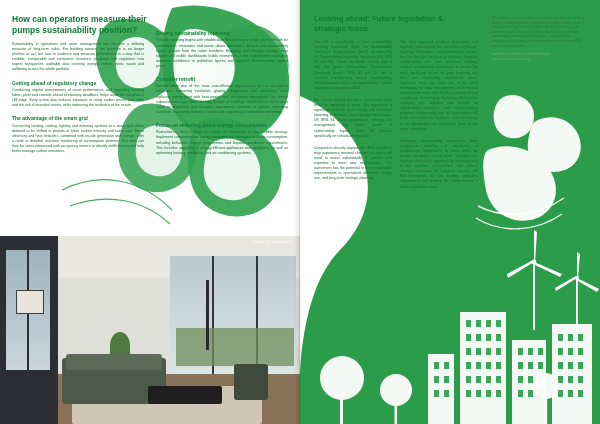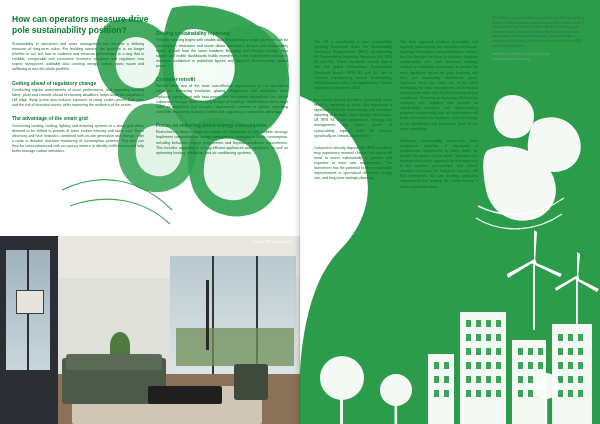--- a/index.html
+++ b/index.html
@@ -130,21 +130,21 @@
         <path d="M78,38 C92,34 106,44 108,60 C110,78 98,90 84,88 C70,86 62,74 64,58 C66,44 70,40 78,38 Z" opacity="0.9"></path>
         <path d="M166,140 C186,134 206,148 208,168 C210,188 196,202 178,200 C160,198 150,184 152,166 C154,150 158,142 166,140 Z" opacity="0.9"></path>
         <path d="M100,126 C116,122 130,134 130,150 C130,168 118,178 104,176 C90,174 82,162 84,146 C86,132 92,128 100,126 Z" opacity="0.85"></path>
       </g>
       <g stroke="#2fa24f" stroke-width="1.2" fill="none" opacity="0.9">
         <path d="M10,190 C50,170 90,180 120,210"></path>
         <path d="M18,206 C56,192 92,200 118,224"></path>
       </g>
     </svg>
 
-    <div class="l-head">How can operators measure drive pole sustainability position?</div>
+    <div class="l-head">How can operators measure their pumps sustainability position?</div>
 
     <div class="colA">
       <div class="blk">
         <div class="txtblock">Sustainability in operations and asset management has become a defining measure of long-term value. For building owners, the question is no longer whether to act, but how to evidence and measure performance in a way that is credible, comparable and consistent. Investors, occupiers and regulators now expect transparent, auditable data covering energy, carbon, water, waste and wellbeing across the whole portfolio.</div>
       </div>
       <div class="blk">
         <div class="txthead">Getting ahead of regulatory change</div>
         <div class="txtblock">Conducting regular assessments of asset performance, and upgrading building fabric, plant and controls ahead of statutory deadlines, helps avoid the compliance cliff edge. Early action also reduces exposure to rising carbon prices, fuel costs and the risk of stranded assets, while improving the resilience of the estate.</div>
       </div>
       <div class="blk">
@@ -291,20 +291,21 @@
       <g fill="#ffffff" opacity="0.95">
         <circle cx="42" cy="124" r="22"></circle>
         <rect x="40" y="140" width="3" height="30"></rect>
         <circle cx="96" cy="136" r="16"></circle>
         <rect x="94.5" y="148" width="2.6" height="22"></rect>
         <circle cx="246" cy="132" r="13"></circle>
         <rect x="244.8" y="142" width="2.4" height="28"></rect>
       </g>
     </svg>
 
+    <div class="r-title">Looking ahead: Future legislation &amp; strategic focus</div>
 
     <div class="r-col1">
       <div class="txtblock blk">The UK is introducing a new sustainability reporting framework under the Sustainability Disclosure Requirements (SDR), incorporating UK Sustainability Reporting Standards (UK SRS S1 and S2). These standards, closely aligned with the global International Sustainability Standards Board's IFRS S1 and S2, aim to enhance transparency around sustainability-related financial risks and opportunities. Formal adoption is expected in 2026.</div>
       <div class="txtblock blk">For second quoted providers, particularly those listed or operating at scale, this represents a significant shift from basic energy and emissions reporting to broader, more detailed disclosures. UK SRS S1 covers governance, strategy, risk management, and metrics across all sustainability topics, while S2 focuses specifically on climate-related risks.</div>
       <div class="txtblock blk">Companies already aligned with IFRS standards may experience minimal change, but others will need to invest substantially in systems and expertise to meet new requirements. This investment has the potential to drive meaningful improvements in operational efficiency, energy use, and long-term strategic planning.</div>
     </div>
 
     <div class="r-col2">
       <div class="txtblock blk">The best approach involves thoroughly and regularly interrogating the regulatory landscape, reporting frameworks, and performance metrics, but this shouldn't be done in isolation. Integrate sustainability into core business strategy, conduct a materiality assessment to identify the most significant issues for your business and then act reasonably, time-bound goals. Operators must also make use of the latest technology for data management, build internal capacity and make sure that they go beyond just compliance. Focusing on improving efficiency by engaging with suppliers and partners on sustainability initiatives, and communicating progress transparently with all stakeholders will make articulating the business case for change at an operational and investment level all the more compelling.</div>
       <div class="txtblock blk">Ultimately, sustainability transcends mere compliance reporting; it represents a fundamental commitment to doing better for people, the planet, and for profit. Operators who embrace this holistic approach by investing early in the systems, partnerships, and cultural changes necessary for long-term success, will find themselves not just meeting regulatory requirements but leading the sector toward a more sustainable future.</div>

